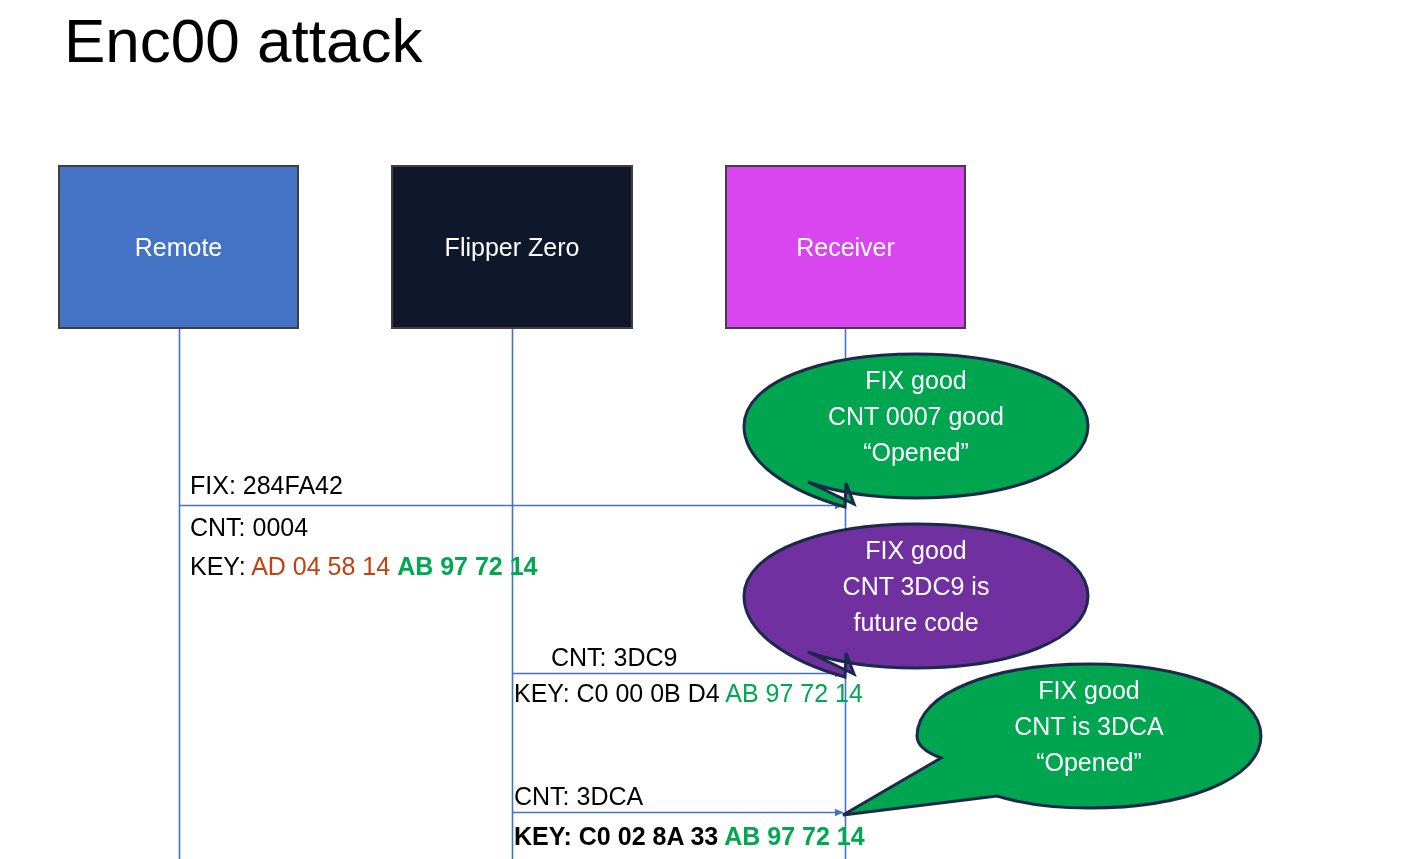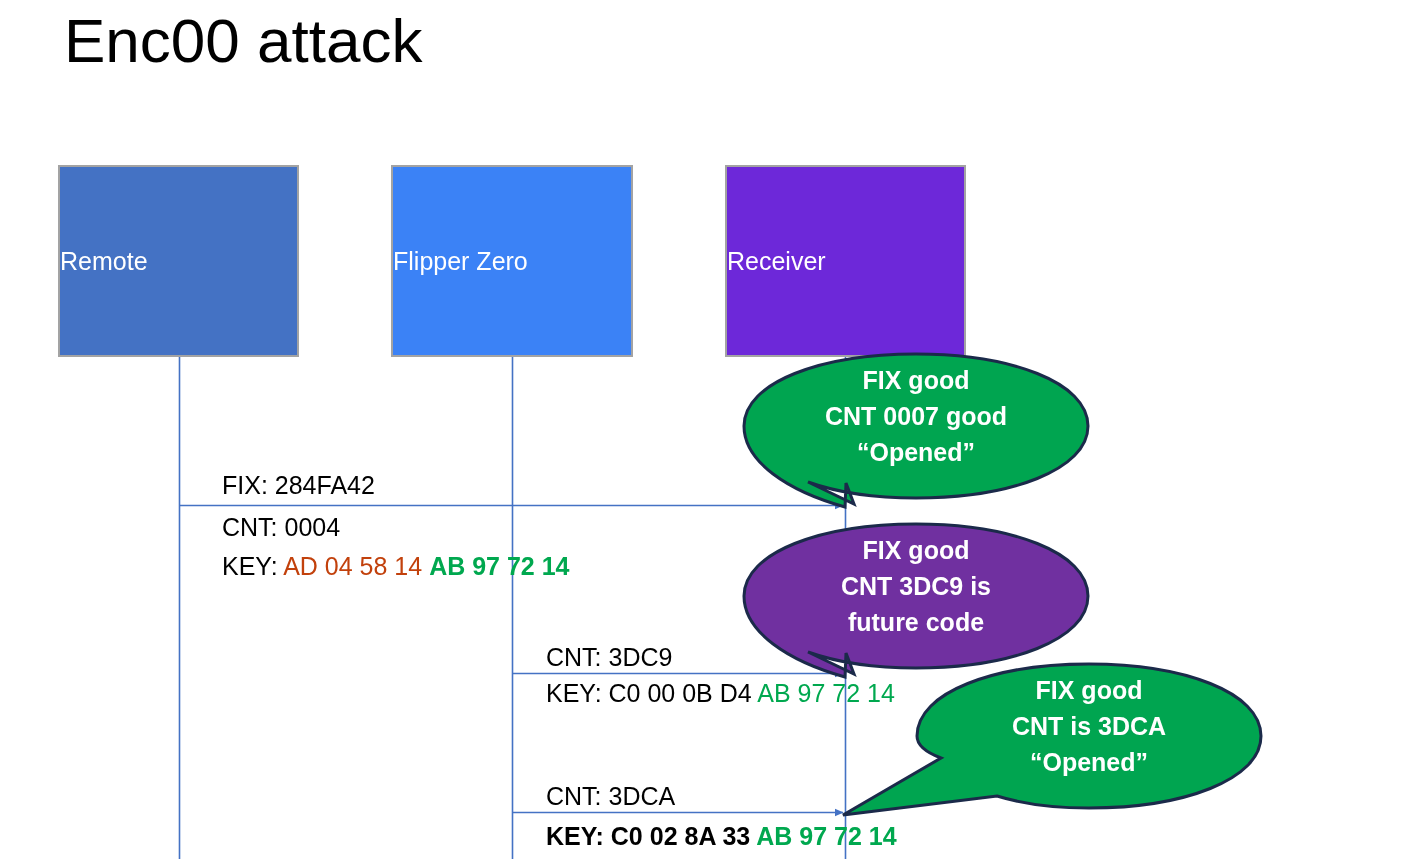--- a/index.html
+++ b/index.html
@@ -40,65 +40,64 @@
     top: 0;
     width: 1408px;
     height: 859px;
     pointer-events: none;
   }
 
   
   .actor-box {
     position: absolute;
     top: 165px;
-    height: 192px;
-    border: 2px solid #a3a3a3;
+    height: 164px;
+    border: 2px solid #404040;
     box-sizing: border-box;
     display: flex;
     align-items: center;
+    justify-content: center;
   }
   .actor-label {
     color: #ffffff;
     font-size: 25px;
     line-height: 30px;
     font-weight: 400;
     text-align: center;
     white-space: nowrap;
   }
   #actor-remote   { left: 58px;  width: 241px; }
   #actor-flipper  { left: 391px; width: 242px; }
   #actor-receiver { left: 725px; width: 241px; }
 
   
   .msg-text {
     position: absolute;
     font-size: 25px;
     line-height: 30px;
     color: #000000;
     white-space: nowrap;
-    margin-left: 32px;
   }
   .hex-red   { color: #c2410c; }
   .hex-green { color: #00A84F; }
   .hex-green-bold { color: #00A84F; font-weight: bold; }
 
   #msg1-fix { left: 190px; top: 470px; }
   #msg1-cnt { left: 190px; top: 512px; }
   #msg1-key { left: 190px; top: 551px; }
 
-  #msg2-cnt { left: 514px; top: 642px; }
+  #msg2-cnt { left: 514px; top: 642px; padding-left: 37px; }
   #msg2-key { left: 514px; top: 678px; }
 
   #msg3-cnt { left: 514px; top: 781px; }
   #msg3-key { left: 514px; top: 821px; font-weight: bold; }
 
   
   .callout {
     position: absolute;
-    font-weight: bold;
   }
   .callout svg {
     display: block;
     overflow: visible;
   }
   .callout-text {
     position: absolute;
     left: 0;
     top: 0;
     width: 100%;
@@ -139,25 +138,25 @@
 
     <line x1="180" y1="505.5" x2="843" y2="505.5" stroke="#4472C4" stroke-width="1.6" marker-end="url(#arrowhead)"></line>
     <line x1="513" y1="673.5" x2="843" y2="673.5" stroke="#4472C4" stroke-width="1.6" marker-end="url(#arrowhead)"></line>
     <line x1="513" y1="812.5" x2="843" y2="812.5" stroke="#4472C4" stroke-width="1.6" marker-end="url(#arrowhead)"></line>
   </svg>
 
   <div class="actor-box" id="actor-remote" style="background:#4472C4">
     <span class="actor-label">Remote</span>
   </div>
 
-  <div class="actor-box" id="actor-flipper" style="background:#3b82f6">
+  <div class="actor-box" id="actor-flipper" style="background:#0f172a">
     <span class="actor-label">Flipper Zero</span>
   </div>
 
-  <div class="actor-box" id="actor-receiver" style="background:#6d28d9">
+  <div class="actor-box" id="actor-receiver" style="background:#d946ef">
     <span class="actor-label">Receiver</span>
   </div>
 
   <div class="msg-text" id="msg1-fix">FIX: 284FA42</div>
 
   <div class="msg-text" id="msg1-cnt">CNT: 0004</div>
 
   <div class="msg-text" id="msg1-key"><span>KEY: </span><span class="hex-red">AD 04 58 14</span><span>&nbsp;</span><span class="hex-green-bold">AB 97 72 14</span></div>
 
   <div class="msg-text" id="msg2-cnt">CNT: 3DC9</div>

